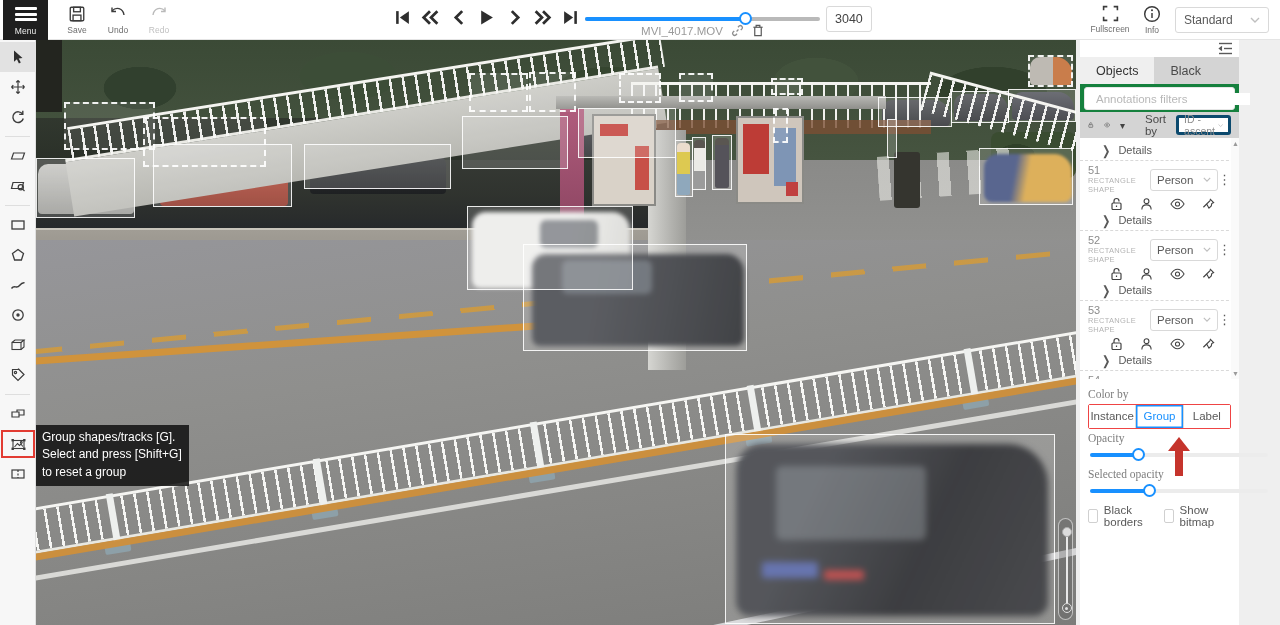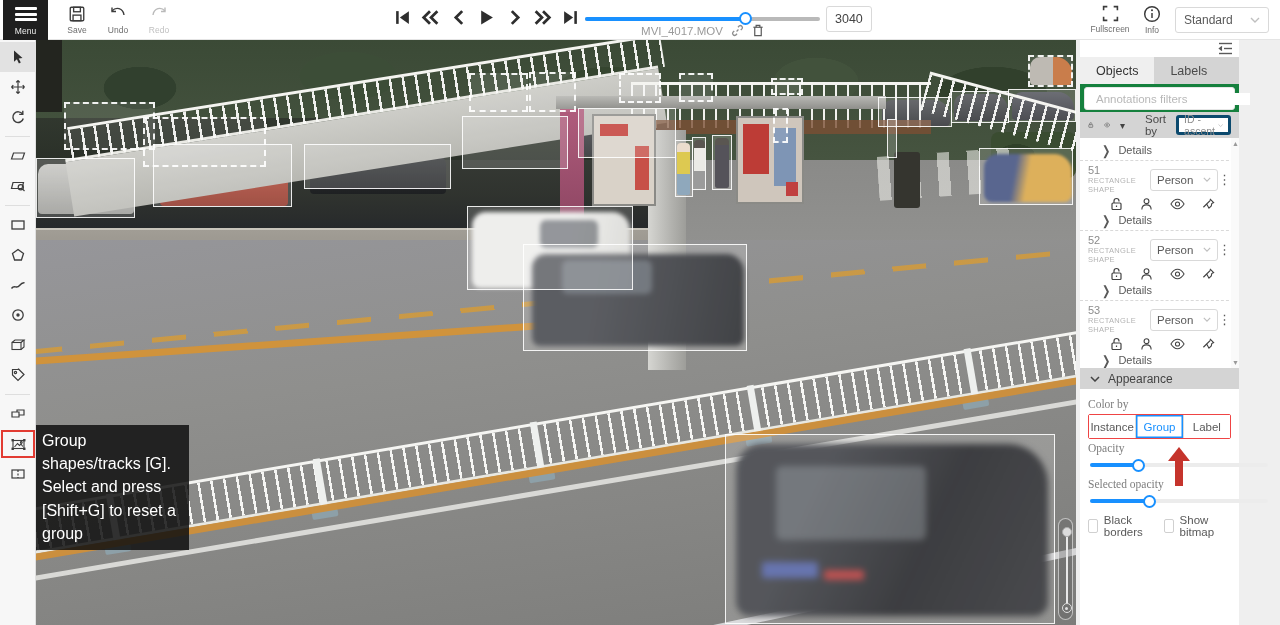--- a/index.html
+++ b/index.html
@@ -130,21 +130,21 @@
   .zs-dot { position:absolute; left:2.5px; top:84px; width:10px; height:10px; border-radius:50%;
     border:1.5px solid #e0e0e0; }
   .zs-dot:after { content:""; position:absolute; left:2.5px; top:2.5px; width:3px; height:3px;
     border-radius:50%; background:#e0e0e0; }
   
   .ann-layer { left:0; top:0; width:1040px; height:585px; z-index:20; }
   .ann-box { position:absolute; border:1.5px solid rgba(255,255,255,.88);
     background:rgba(250,250,250,.17); }
   .ann-box.dashed { border:2px dashed rgba(255,255,255,.92); background:rgba(250,250,250,.10); }
   .tooltip { left:0; top:385px; width:153px; background:rgba(15,15,15,.85); color:#fff;
-    font-size:16px; line-height:1.45; padding:4px 6px 5px; z-index:35; }
+    font-size:12px; line-height:1.45; padding:4px 6px 5px; z-index:35; }
 
   
   .sidebar { position:absolute; left:1080px; top:40px; width:159px; height:585px;
     background:#ffffff; z-index:45; display:flex; flex-direction:column; }
   .sb-top { height:17px; background:#fff; position:relative; }
   .fold-icon { position:absolute; right:6px; top:2px; cursor:pointer; }
   .tabs { height:27px; background:#d4d4d4; display:flex; align-items:stretch; }
   .tab { padding:0 16px; display:flex; align-items:center; font-size:12.5px; color:#4a4a4a; cursor:pointer; }
   .tab.active { background:#efefef; color:#333; }
   .filter-wrap { background:#15803d; padding:3px 4px 2px; }
@@ -533,21 +533,21 @@
   <div class="sb-top">
     <svg class="fold-icon" width="15" height="13" viewBox="0 0 15 13" fill="none" stroke="#5a5a5a" stroke-width="1.4">
       <path d="M1 1.5 H14"></path>
         <path d="M6 6.5 H14"></path>
         <path d="M1 11.5 H14"></path>
         <path d="M4 4.5 L1.5 6.5 L4 8.5" fill="#5a5a5a"></path>
       </svg>
   </div>
   <div class="tabs">
     <div class="tab active">Objects</div>
-    <div class="tab">Labels</div>
+    <div class="tab">Black</div>
   </div>
   <div class="filter-wrap">
     <div class="filter-input">
       <svg width="11" height="11" viewBox="0 0 12 12" fill="none" stroke="#b8b8b8" stroke-width="1.2">
         <path d="M1 1.5 H11 L7.3 6 V10.5 L4.7 9.3 V6 Z"></path>
         </svg>
       <input placeholder="Annotations filters" style="">
     </div>
   </div>
   <div class="sort-row">
@@ -736,26 +736,20 @@
 
   </div>
 
 <div class="list-scroll">
       <span class="ar" style="top:2px">▲</span>
 
       <span class="ar" style="bottom:2px">▼</span>
     </div>
   </div>
 
-  <div class="app-header">
-    <svg width="10" height="6" viewBox="0 0 10 6" fill="none" stroke="#434343" stroke-width="1.5">
-        <path d="M1 1 L5 5 L9 1"></path>
-      </svg>
-    <span class="ttl">Appearance</span>
-  </div>
   <div class="app-panel">
     <div class="app-label">Color by</div>
     <div class="seg">
       <div class="seg-btn">Instance</div>
       <div class="seg-btn sel">Group</div>
       <div class="seg-btn">Label</div>
     </div>
     <div class="app-label">Opacity</div>
     <div class="slider">
       <div class="rail"></div>

